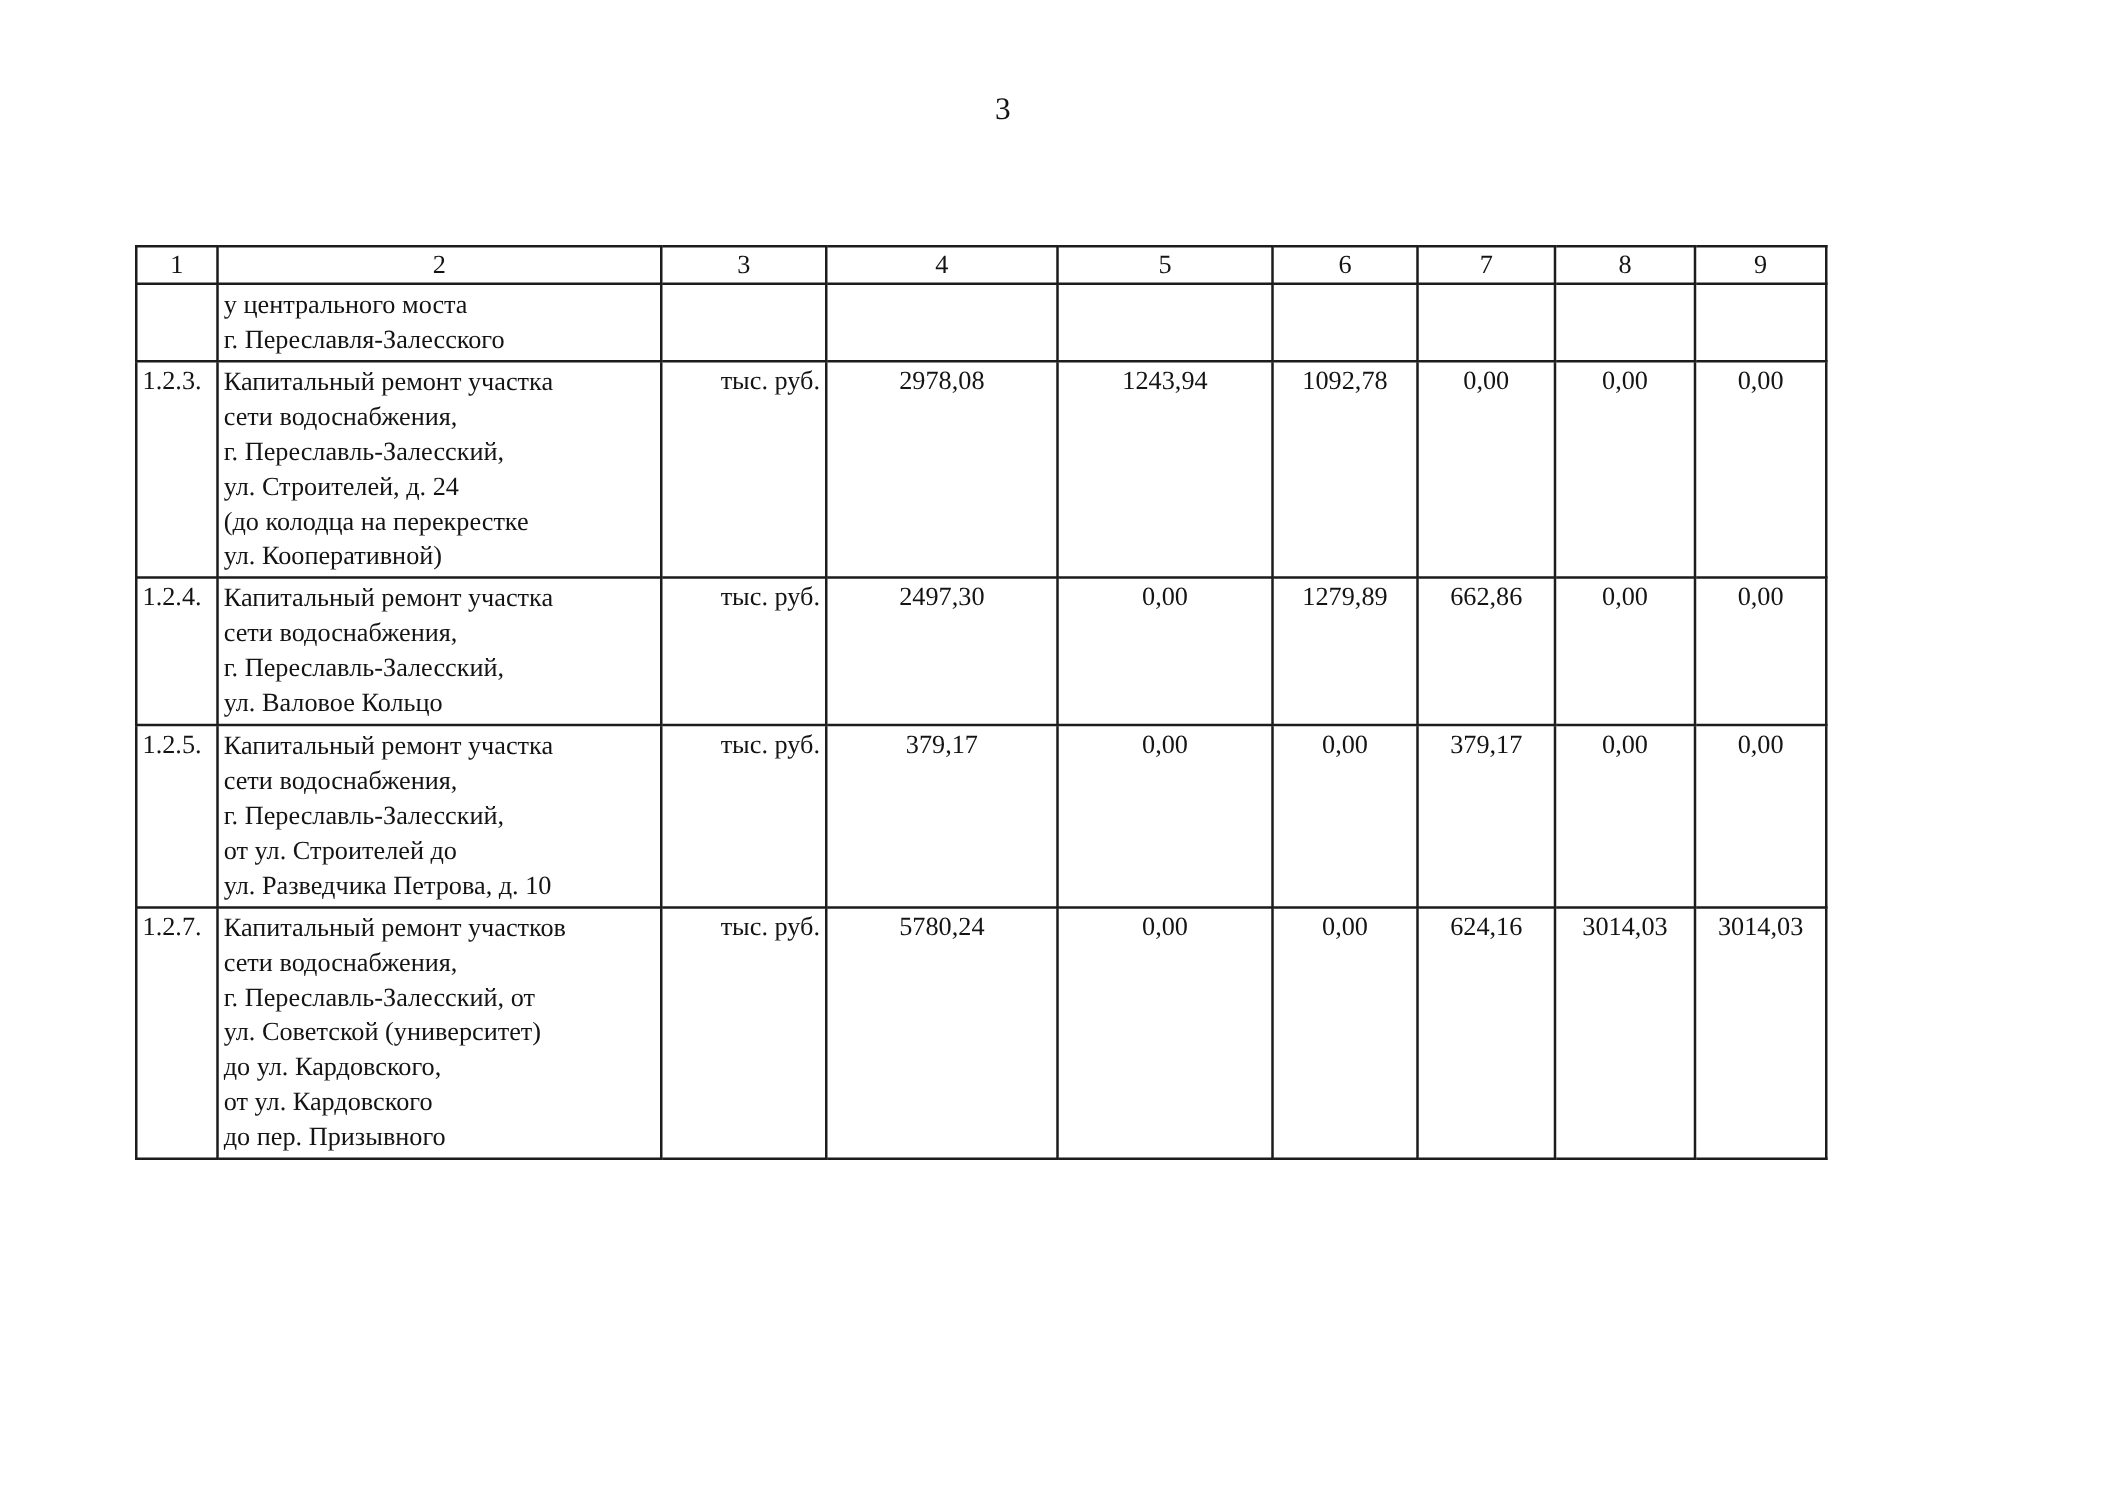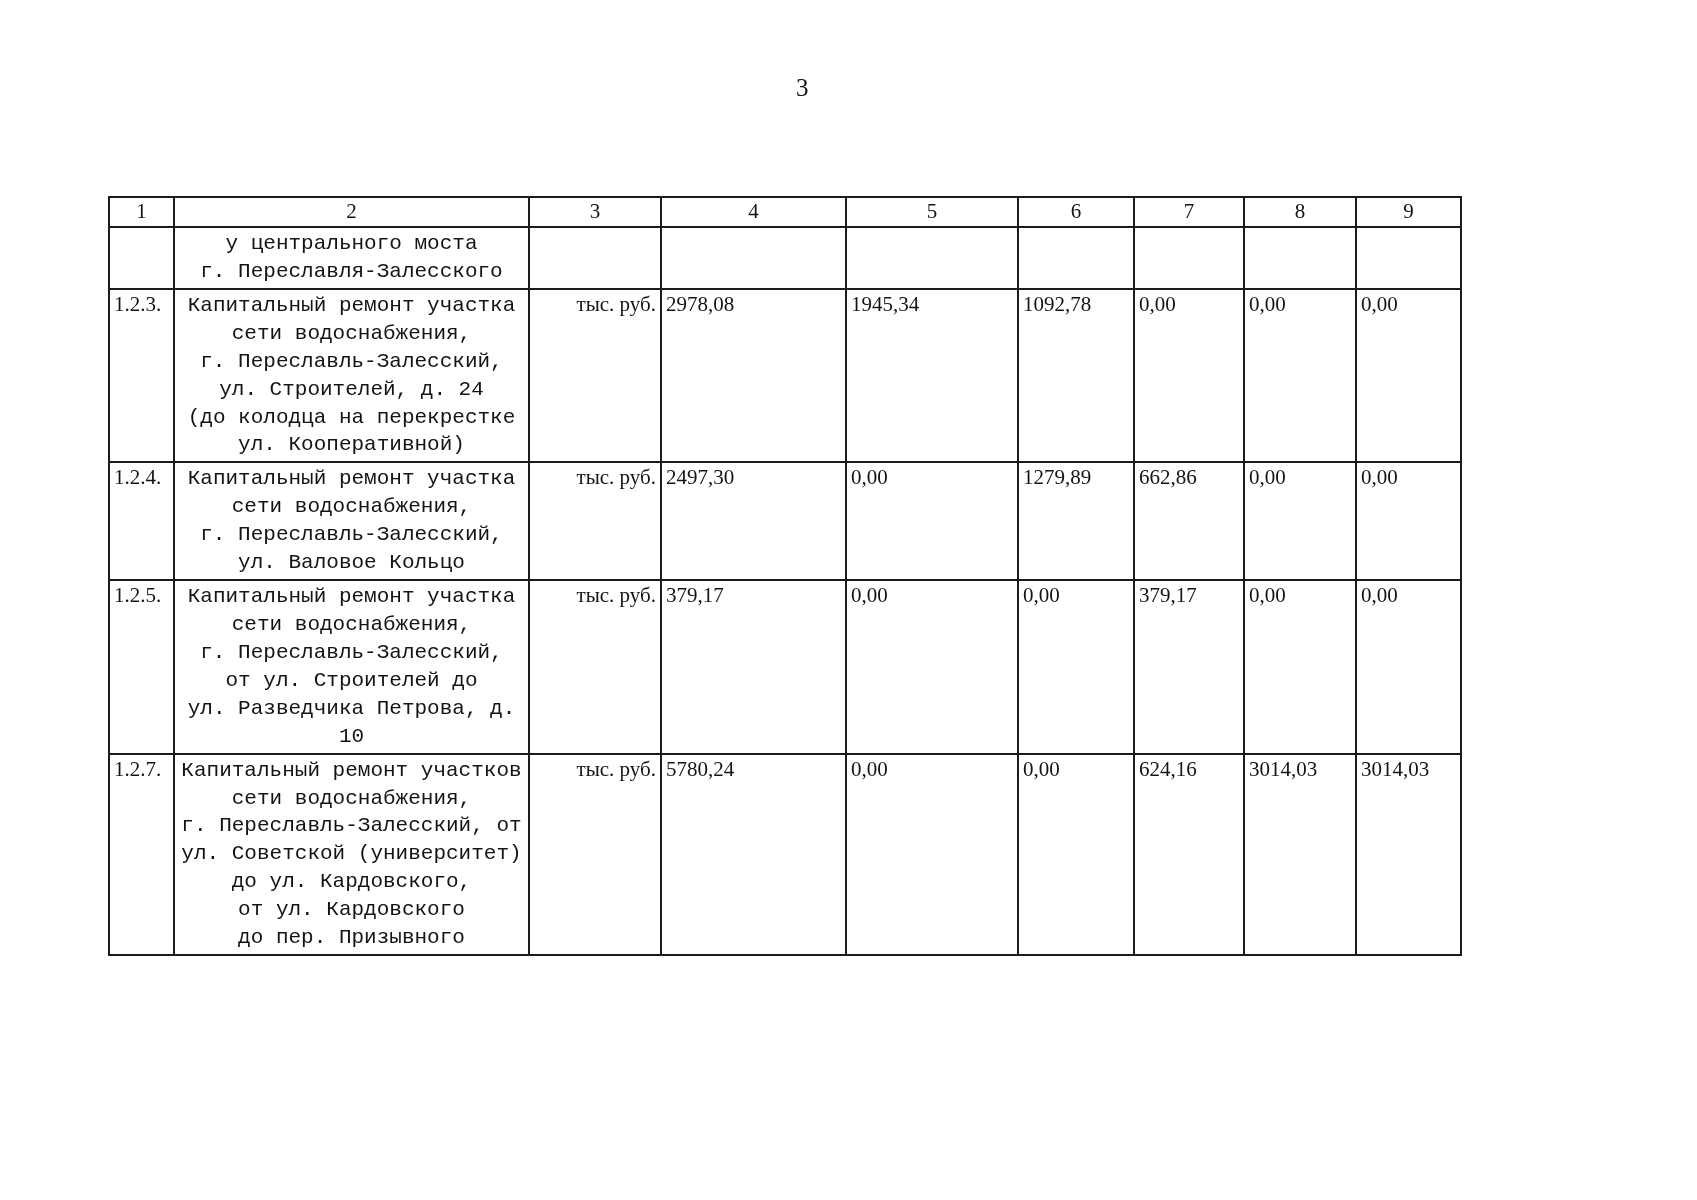--- a/index.html
+++ b/index.html
@@ -42,32 +42,32 @@
     height: 24px;
     padding: 0 0 2px 0;
     line-height: 26px;
   }
   td.num-cell {
     text-align: left;
     padding-left: 3px;
     padding-right: 1px;
   }
   td.name-cell {
-    text-align: center;
+    text-align: left;
     white-space: pre-line;
     line-height: 1.33;
     padding-left: 6px;
     padding-right: 2px;
-    font-family: Liberation Mono, monospace;
   }
   td.unit-cell {
     text-align: right;
     padding-top: 3px;
   }
   td.val-cell {
+    text-align: center;
     padding-top: 3px;
   }
 </style>
 </head>
 <body>
 
 <div class="page-number">3</div>
 
 <table class="doc-table">
   <colgroup>
@@ -110,21 +110,21 @@
     <tr>
       <td class="num-cell">1.2.3.</td>
       <td class="name-cell">Капитальный ремонт участка
 сети водоснабжения,
 г. Переславль-Залесский,
 ул. Строителей, д. 24
 (до колодца на перекрестке
 ул. Кооперативной)</td>
       <td class="unit-cell">тыс. руб.</td>
       <td class="val-cell">2978,08</td>
-      <td class="val-cell">1945,34</td>
+      <td class="val-cell">1243,94</td>
       <td class="val-cell">1092,78</td>
       <td class="val-cell">0,00</td>
       <td class="val-cell">0,00</td>
       <td class="val-cell">0,00</td>
     </tr>
 
     <tr>
       <td class="num-cell">1.2.4.</td>
       <td class="name-cell">Капитальный ремонт участка
 сети водоснабжения,

